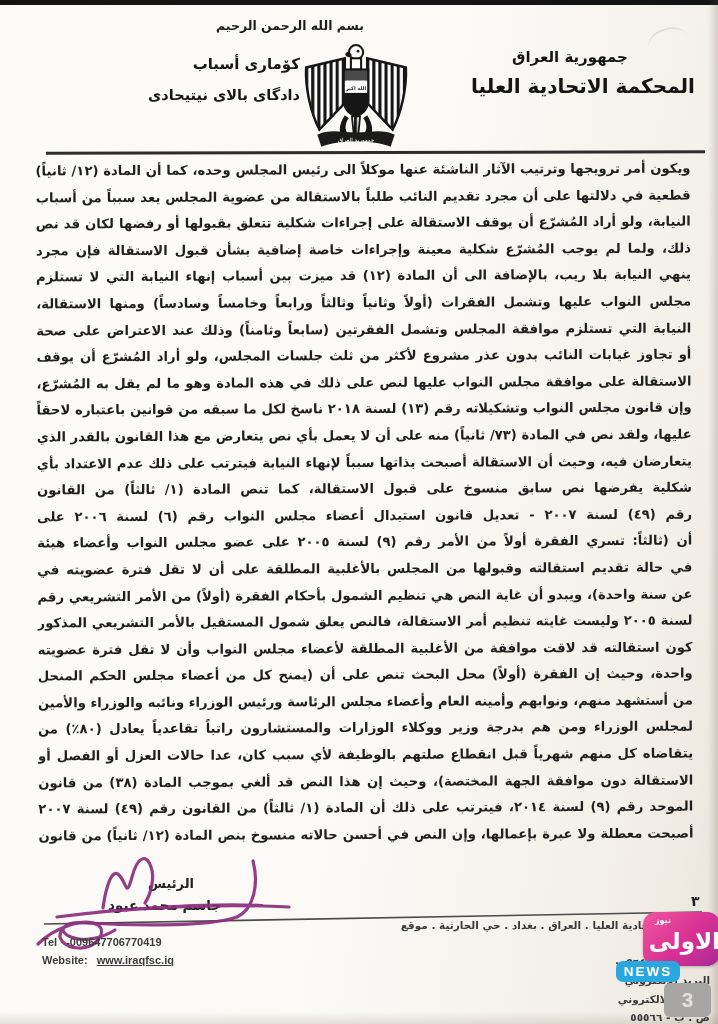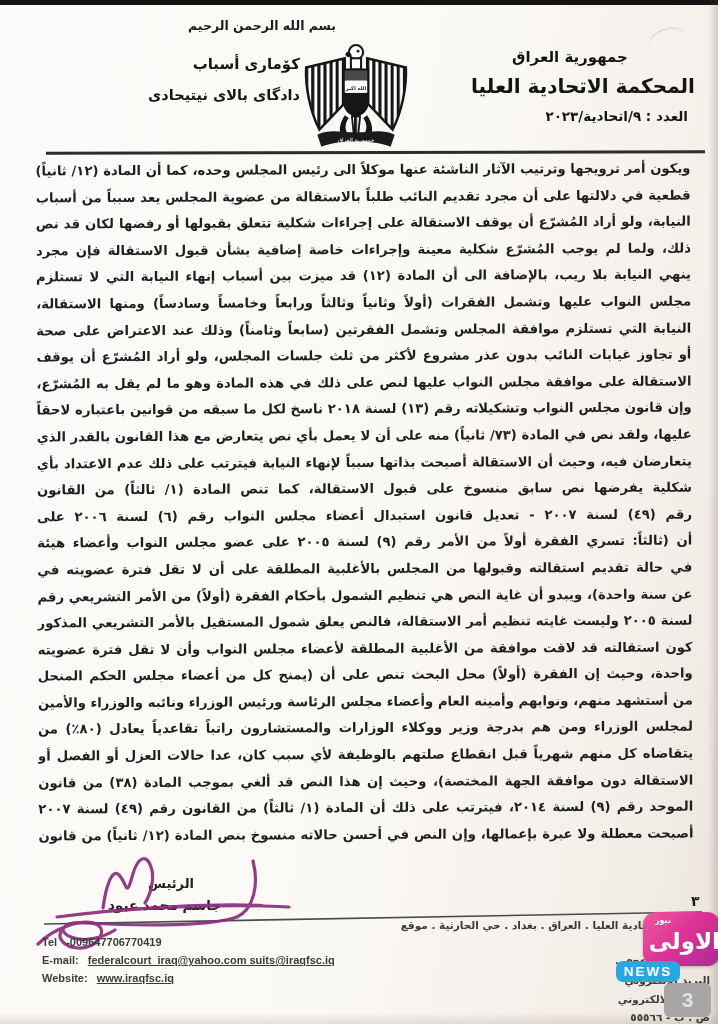--- a/index.html
+++ b/index.html
@@ -14,21 +14,21 @@
   }
   .scan-top-bar{position:absolute;left:0;top:0;width:718px;height:5px;background:#141414;}
   .scan-right-shade{position:absolute;right:0;top:0;width:10px;height:1024px;
     background:linear-gradient(to right,rgba(90,80,70,0),rgba(90,80,70,.22));}
   .scan-bottom-shade{position:absolute;left:0;bottom:0;width:718px;height:12px;
     background:linear-gradient(to bottom,rgba(120,105,85,0),rgba(120,105,85,.18));}
   .pencil-smudge{position:absolute;left:648px;top:28px;width:40px;height:26px;
     border-top:2px solid rgba(130,130,150,.18);border-radius:50%;transform:rotate(-18deg);}
 
   
-  .basmala{position:absolute;left:184px;top:18px;width:156px;text-align:center;
+  .basmala{position:absolute;left:212px;top:18px;width:156px;text-align:center;
     font-size:12.5px;font-weight:bold;color:#1c1c1c;direction:rtl;}
   .hdr-right{position:absolute;right:20px;top:48px;width:230px;text-align:center;direction:rtl;color:#141414;}
   .hdr-right .country{font-size:15px;font-weight:bold;margin:0 26px 8px 0;}
   .hdr-right .court{font-size:20px;font-weight:bold;letter-spacing:-.5px;margin-bottom:10px;}
   .hdr-right .caseno{font-size:13.5px;font-weight:bold;margin-right:10px;text-align:right;}
   .hdr-left{position:absolute;right:418px;top:55px;width:240px;text-align:right;direction:rtl;color:#161616;}
   .hdr-left .k1{font-size:15px;font-weight:bold;margin-bottom:14px;}
   .hdr-left .k2{font-size:14.5px;font-weight:bold;}
   .hdr-rule{position:absolute;left:46px;right:13px;top:151px;height:3px;background:#2d2d2d;transform:rotate(-.15deg);}
 
@@ -83,21 +83,20 @@
 <div class="scan-top-bar"></div>
 <div class="scan-right-shade"></div>
 <div class="scan-bottom-shade"></div>
 <div class="pencil-smudge"></div>
 
 <div class="basmala">بسم الله الرحمن الرحيم</div>
 
 <div class="hdr-right">
   <div class="country">جمهورية العراق</div>
   <div class="court">المحكمة الاتحادية العليا</div>
-  <div class="caseno">العدد : ٩/اتحادية/٢٠٢٣</div>
 </div>
 
 <div class="hdr-left">
   <div class="k1">كۆمارى أسباب</div>
   <div class="k2">دادگای بالای نيتيحادى</div>
 </div>
 
 <svg viewBox="0 0 112 110" style="position:absolute;left:299px;top:42px;width:114px;height:112px;">
   <defs>
     <pattern id="ws" width="6" height="10" patternUnits="userSpaceOnUse">
@@ -175,24 +174,20 @@
     <path d="M96,912 C160,906 220,903 262,905" stroke-width="2.2"></path>
   </g>
 </svg>
 
 <div class="ftr-en">
   <div>
     <span class="lbl">Tel</span>
     <span>-009647706770419</span>
   </div>
   <div>
-    <span class="lbl">E-mail:</span>
-    <span class="und">federalcourt_iraq@yahoo.com suits@iraqfsc.iq</span>
-  </div>
-  <div>
     <span class="lbl">Website:</span>
     <span class="und">www.iraqfsc.iq</span>
   </div>
 </div>
 
 <div class="ftr-ar">
   <div>المحكمة الاتحادية العليا . العراق . بغداد . حي الحارثية . موقع ساعة بغداد</div>
   <div class="ph">٠٠٩٦٤٧٧٠٦٧٧٠٤١٩</div>
   <div class="lblline">البريد الالكتروني</div>
   <div class="lblline">الموقع الالكتروني</div>

